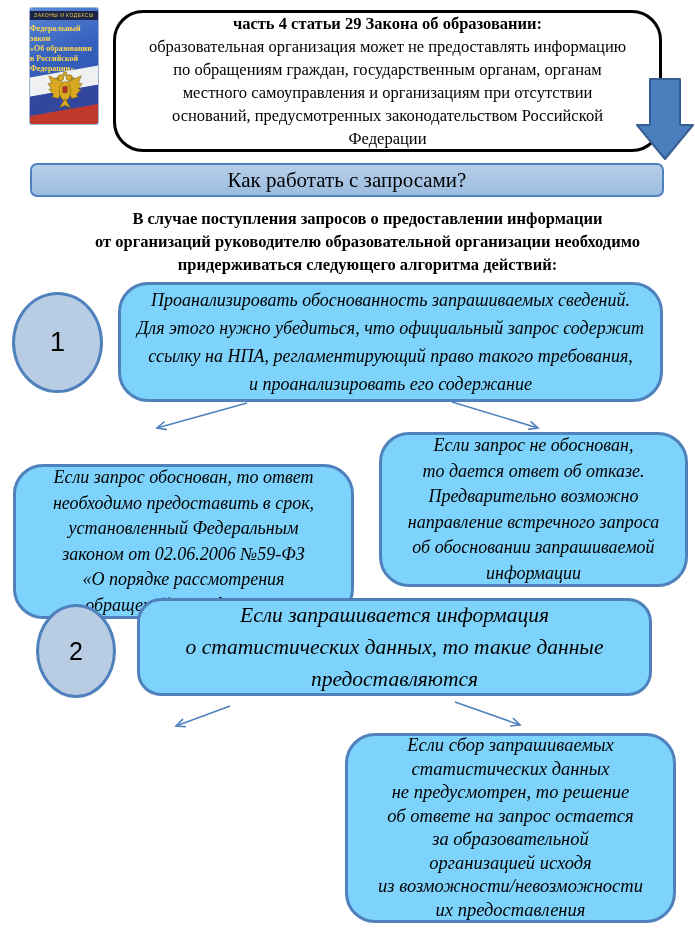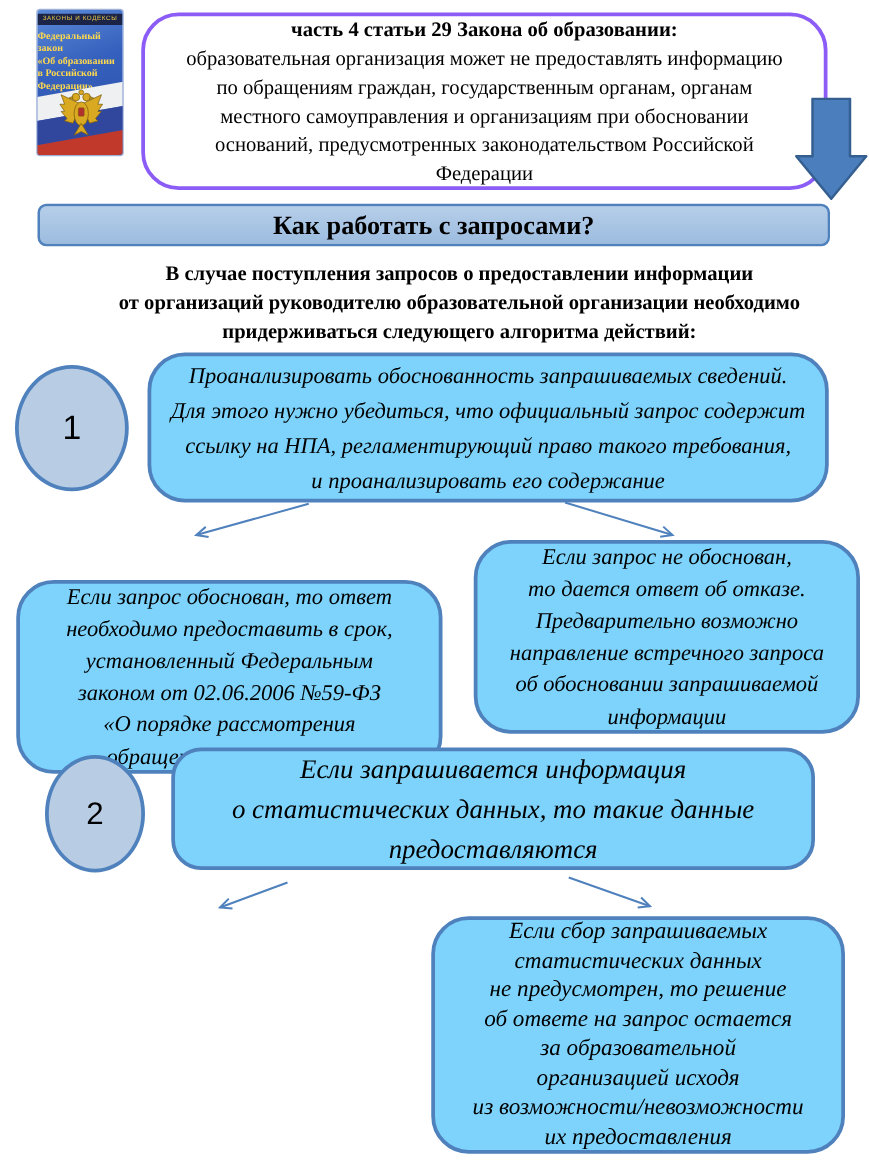--- a/index.html
+++ b/index.html
@@ -29,35 +29,35 @@
   .book-flag { position:absolute; left:-20%; bottom:-6px; width:140%; height:58px; transform:rotate(-10deg); }
   .flag-stripe { height:19px; }
   .fs-white { background:#eef0f2; }
   .fs-blue  { background:#31479e; }
   .fs-red   { background:#c0392b; }
   .eagle { position:absolute; left:16px; top:60px; width:38px; height:46px; }
 
   
   .law-note {
     position:absolute; left:113px; top:10px; width:549px; height:142px;
-    border:3px solid #8b5cf6; border-radius:30px; background:#fff;
+    border:3px solid #000000; border-radius:30px; background:#fff;
     box-sizing:border-box; display:flex; flex-direction:column;
     justify-content:center; padding:4px 16px; text-align:center;
   }
   .law-title { font-weight:bold; font-size:16.5px; line-height:23px; }
   .law-body  { font-size:16.5px; line-height:23px; }
 
   .big-arrow { position:absolute; left:634px; top:78px; width:62px; height:84px; }
 
   .banner {
     position:absolute; left:30px; top:163px; width:634px; height:34px;
     border:2px solid #4f81bd; border-radius:7px;
     background:linear-gradient(#b6cee9,#9cbcdf);
     box-sizing:border-box; display:flex; align-items:center; justify-content:center;
-    font-size:21px; font-weight:bold;
+    font-size:21px; font-weight:normal;
   }
 
   .intro {
     position:absolute; left:0; top:207px; width:695px; text-align:center;
     font-weight:bold; font-size:16.5px; line-height:23px;margin-left:20px;
   }
 
   .circle {
     position:absolute; background:#b8cce4; border:3px solid #4f81bd;
     border-radius:50%; box-sizing:border-box;
@@ -113,21 +113,21 @@
         <circle cx="20" cy="4" r="2"></circle>
       </g>
       <rect x="17.5" y="17" width="5" height="7" rx="1" fill="#b03030" stroke="#7a5c0c" stroke-width="0.4"></rect>
     </svg>
   </div>
 
   <div class="law-note">
     <div class="law-title">часть 4 статьи 29 Закона об образовании:</div>
     <div class="law-body txt">образовательная организация может не предоставлять информацию
 по обращениям граждан, государственным органам, органам
-местного самоуправления и организациям при обосновании
+местного самоуправления и организациям при отсутствии
 оснований, предусмотренных законодательством Российской
 Федерации</div>
   </div>
 
   <svg class="big-arrow" viewBox="0 0 62 84">
     <polygon points="16,1 46,1 46,47 59,47 31,81 3,47 16,47" fill="#4a7ebc" stroke="#365f91" stroke-width="2" stroke-linejoin="round"></polygon>
   </svg>
 
   <div class="banner">
     <span>Как работать с запросами?</span>

